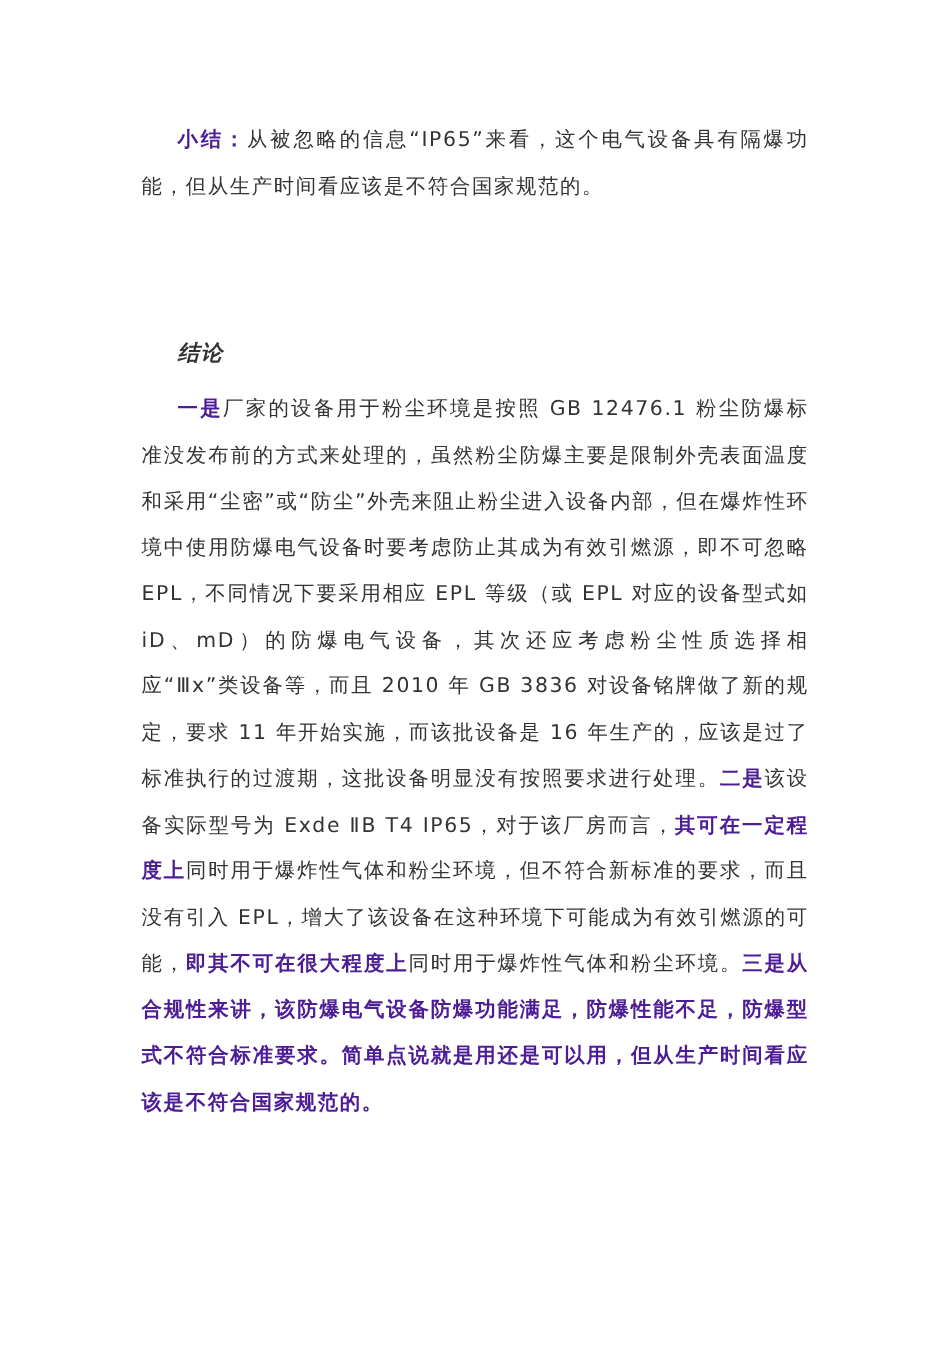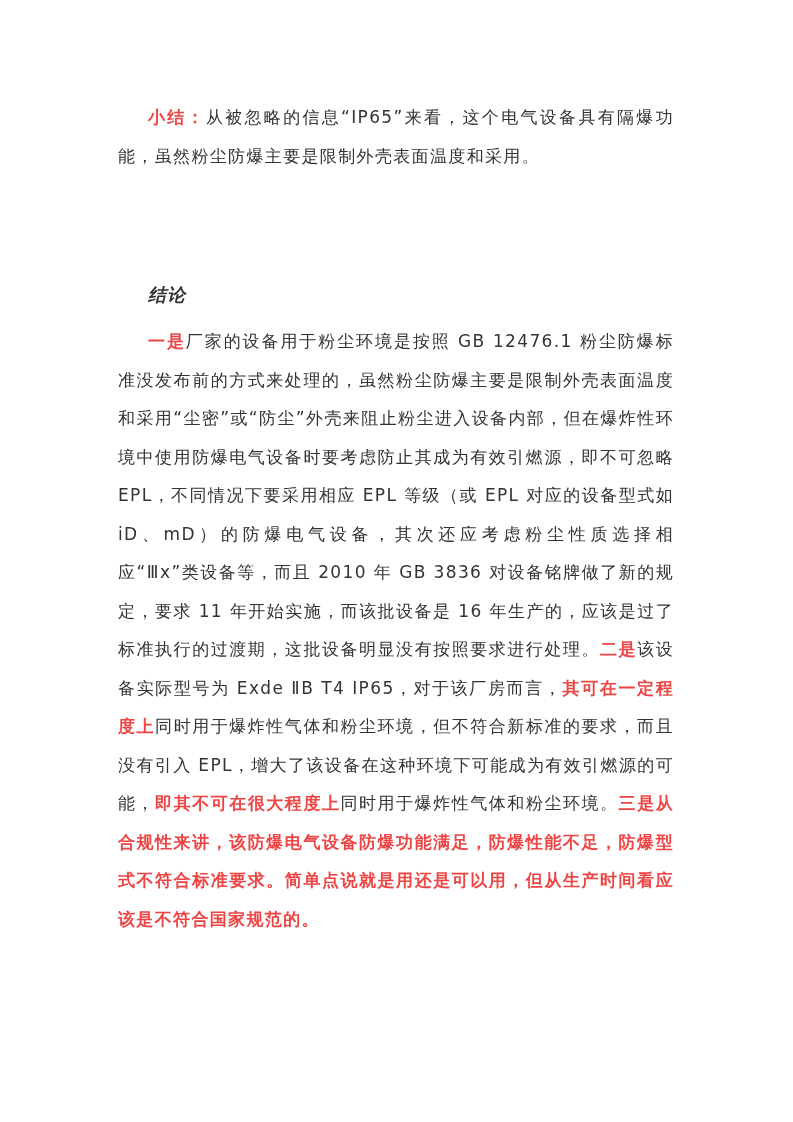--- a/index.html
+++ b/index.html
@@ -1,25 +1,25 @@
 <!DOCTYPE html>
 <html><head>
 <meta charset="utf-8">
 <style>
   html, body { margin: 0; padding: 0; background: #ffffff; }
   body { width: 793px; height: 1122px; position: relative; overflow: hidden;
          font-family: "DejaVu Sans", "Liberation Sans", sans-serif; color: #333333; }
   .page { position: absolute; left: 118px; top: 0; width: 556px; }
   .para { font-size: 17px; letter-spacing: 1.35px; line-height: 38.5px; margin: 0; text-align: justify; }
   .indent { text-indent: 30px; }
-  b { font-weight: bold; color: #ef4444; }
+  b { font-weight: bold; color: #4c1d95; }
   .heading { font-size: 18px; font-weight: bold; text-indent: 30px; margin: 0; line-height: 38px; letter-spacing: 1px; font-style: italic; }
 </style>
 </head>
 <body>
 
 <div class="page">
-  <p class="para indent" style="position:absolute; top:98px; width:556px;"><b>小结：</b><span>从被忽略的信息“IP65”来看，这个电气设备具有隔爆功能，虽然粉尘防爆主要是限制外壳表面温度和采用。</span></p>
+  <p class="para indent" style="position:absolute; top:98px; width:556px;"><b>小结：</b><span>从被忽略的信息“IP65”来看，这个电气设备具有隔爆功能，但从生产时间看应该是不符合国家规范的。</span></p>
 
   <p class="heading" style="position:absolute; top:276px; width:556px;">结论</p>
 
   <p class="para indent" style="position:absolute; top:322px; width:556px;"><b>一是</b><span>厂家的设备用于粉尘环境是按照 GB 12476.1 粉尘防爆标准没发布前的方式来处理的，虽然粉尘防爆主要是限制外壳表面温度和采用“尘密”或“防尘”外壳来阻止粉尘进入设备内部，但在爆炸性环境中使用防爆电气设备时要考虑防止其成为有效引燃源，即不可忽略 EPL，不同情况下要采用相应 EPL 等级（或 EPL 对应的设备型式如 iD、mD）的防爆电气设备，其次还应考虑粉尘性质选择相应“Ⅲx”类设备等，而且 2010 年 GB 3836 对设备铭牌做了新的规定，要求 11 年开始实施，而该批设备是 16 年生产的，应该是过了标准执行的过渡期，这批设备明显没有按照要求进行处理。</span><b>二是</b><span>该设备实际型号为 Exde  ⅡB T4 IP65，对于该厂房而言，</span><b>其可在一定程度上</b><span>同时用于爆炸性气体和粉尘环境，但不符合新标准的要求，而且没有引入 EPL，增大了该设备在这种环境下可能成为有效引燃源的可能，</span><b>即其不可在很大程度上</b><span>同时用于爆炸性气体和粉尘环境。</span><b>三是从合规性来讲，该防爆电气设备防爆功能满足，防爆性能不足，防爆型式不符合标准要求。简单点说就是用还是可以用，但从生产时间看应该是不符合国家规范的。</b></p>
 </div>
 
 </body></html>

